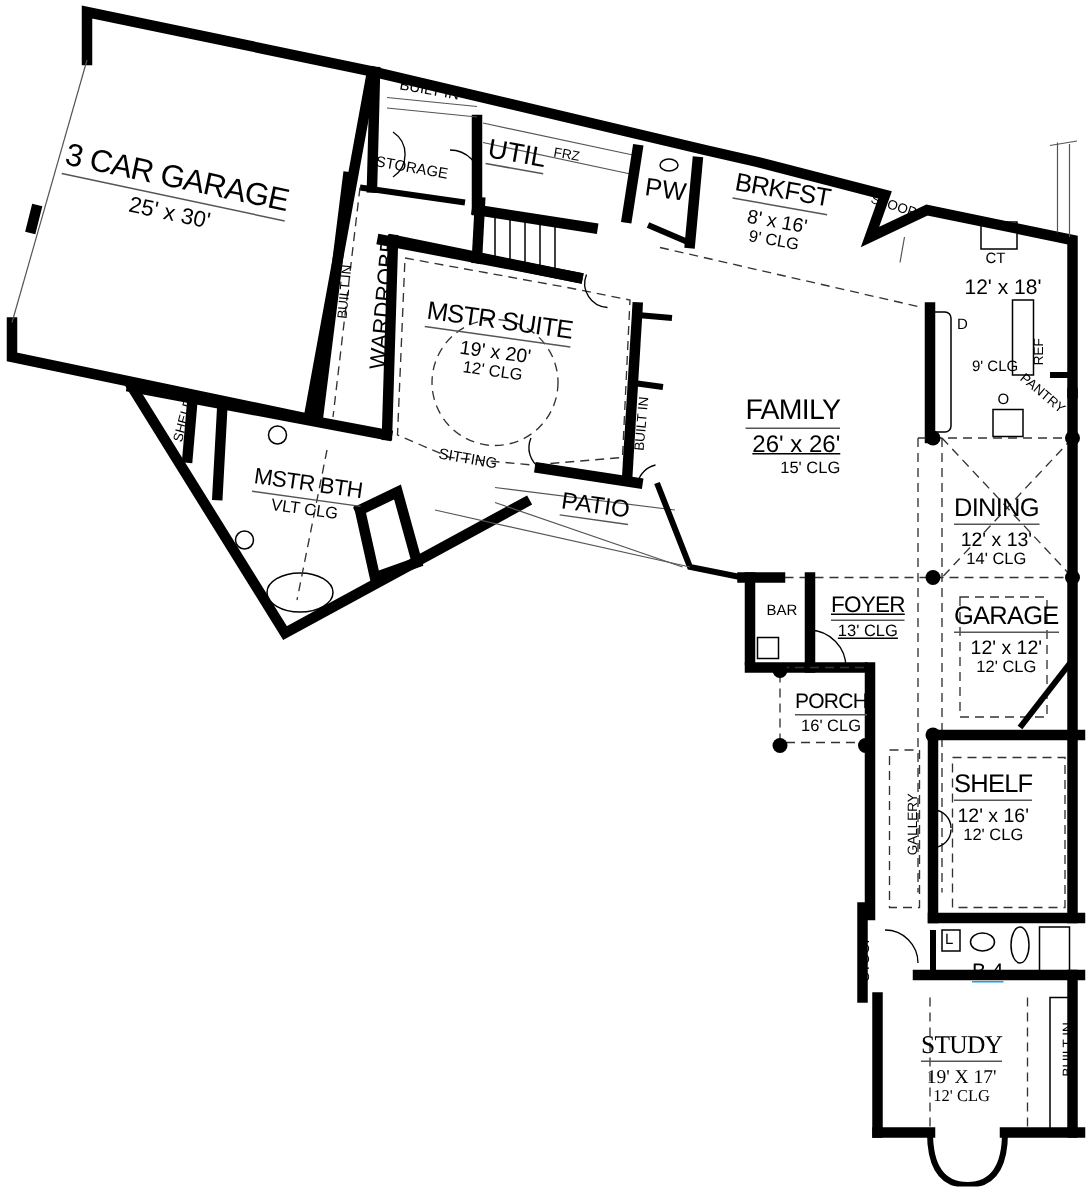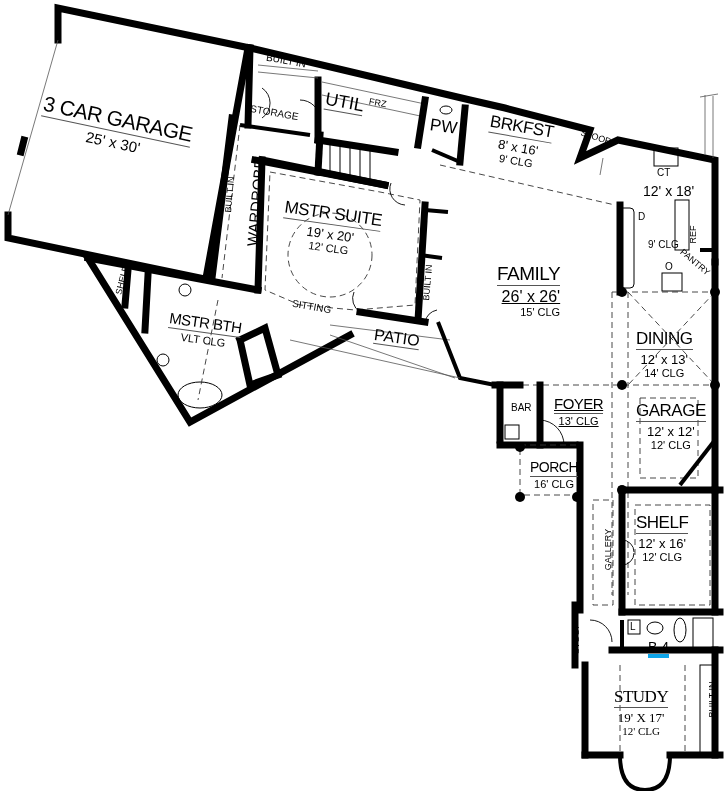--- a/index.html
+++ b/index.html
@@ -253,20 +253,20 @@
 <div class="lbl tiny rot" style="left:588px;top:545px;transform:rotate(-90deg);">GALLERY</div>
 
 <div class="lbl" style="left:636px;top:514px;">
   <div class="room-name md">SHELF</div>
   <div class="room-dim" style="font-size:13px;">12' x 16'</div>
   <div class="room-clg">12' CLG</div>
 </div>
 
 <div class="lbl tiny rot" style="left:561px;top:634px;transform:rotate(-90deg);">STOOP</div>
 <div class="lbl small" style="left:630px;top:622px;">L</div>
-<div class="lbl" style="left:648px;top:640px;font-size:14px;border-bottom:4px solid #0ea5e9;">B 4</div>
+<div class="lbl" style="left:648px;top:640px;font-size:14px;border-bottom:1px solid #0ea5e9;">B 4</div>
 
 <div class="lbl" style="left:614px;top:688px;font-family:Liberation Serif, serif;">
   <div class="room-name md">STUDY</div>
   <div class="room-dim" style="font-size:13px;">19' X 17'</div>
   <div class="room-clg">12' CLG</div>
 </div>
 <div class="lbl tiny rot" style="left:694px;top:695px;transform:rotate(-90deg);">BUILT IN</div>
 
 </body></html>

